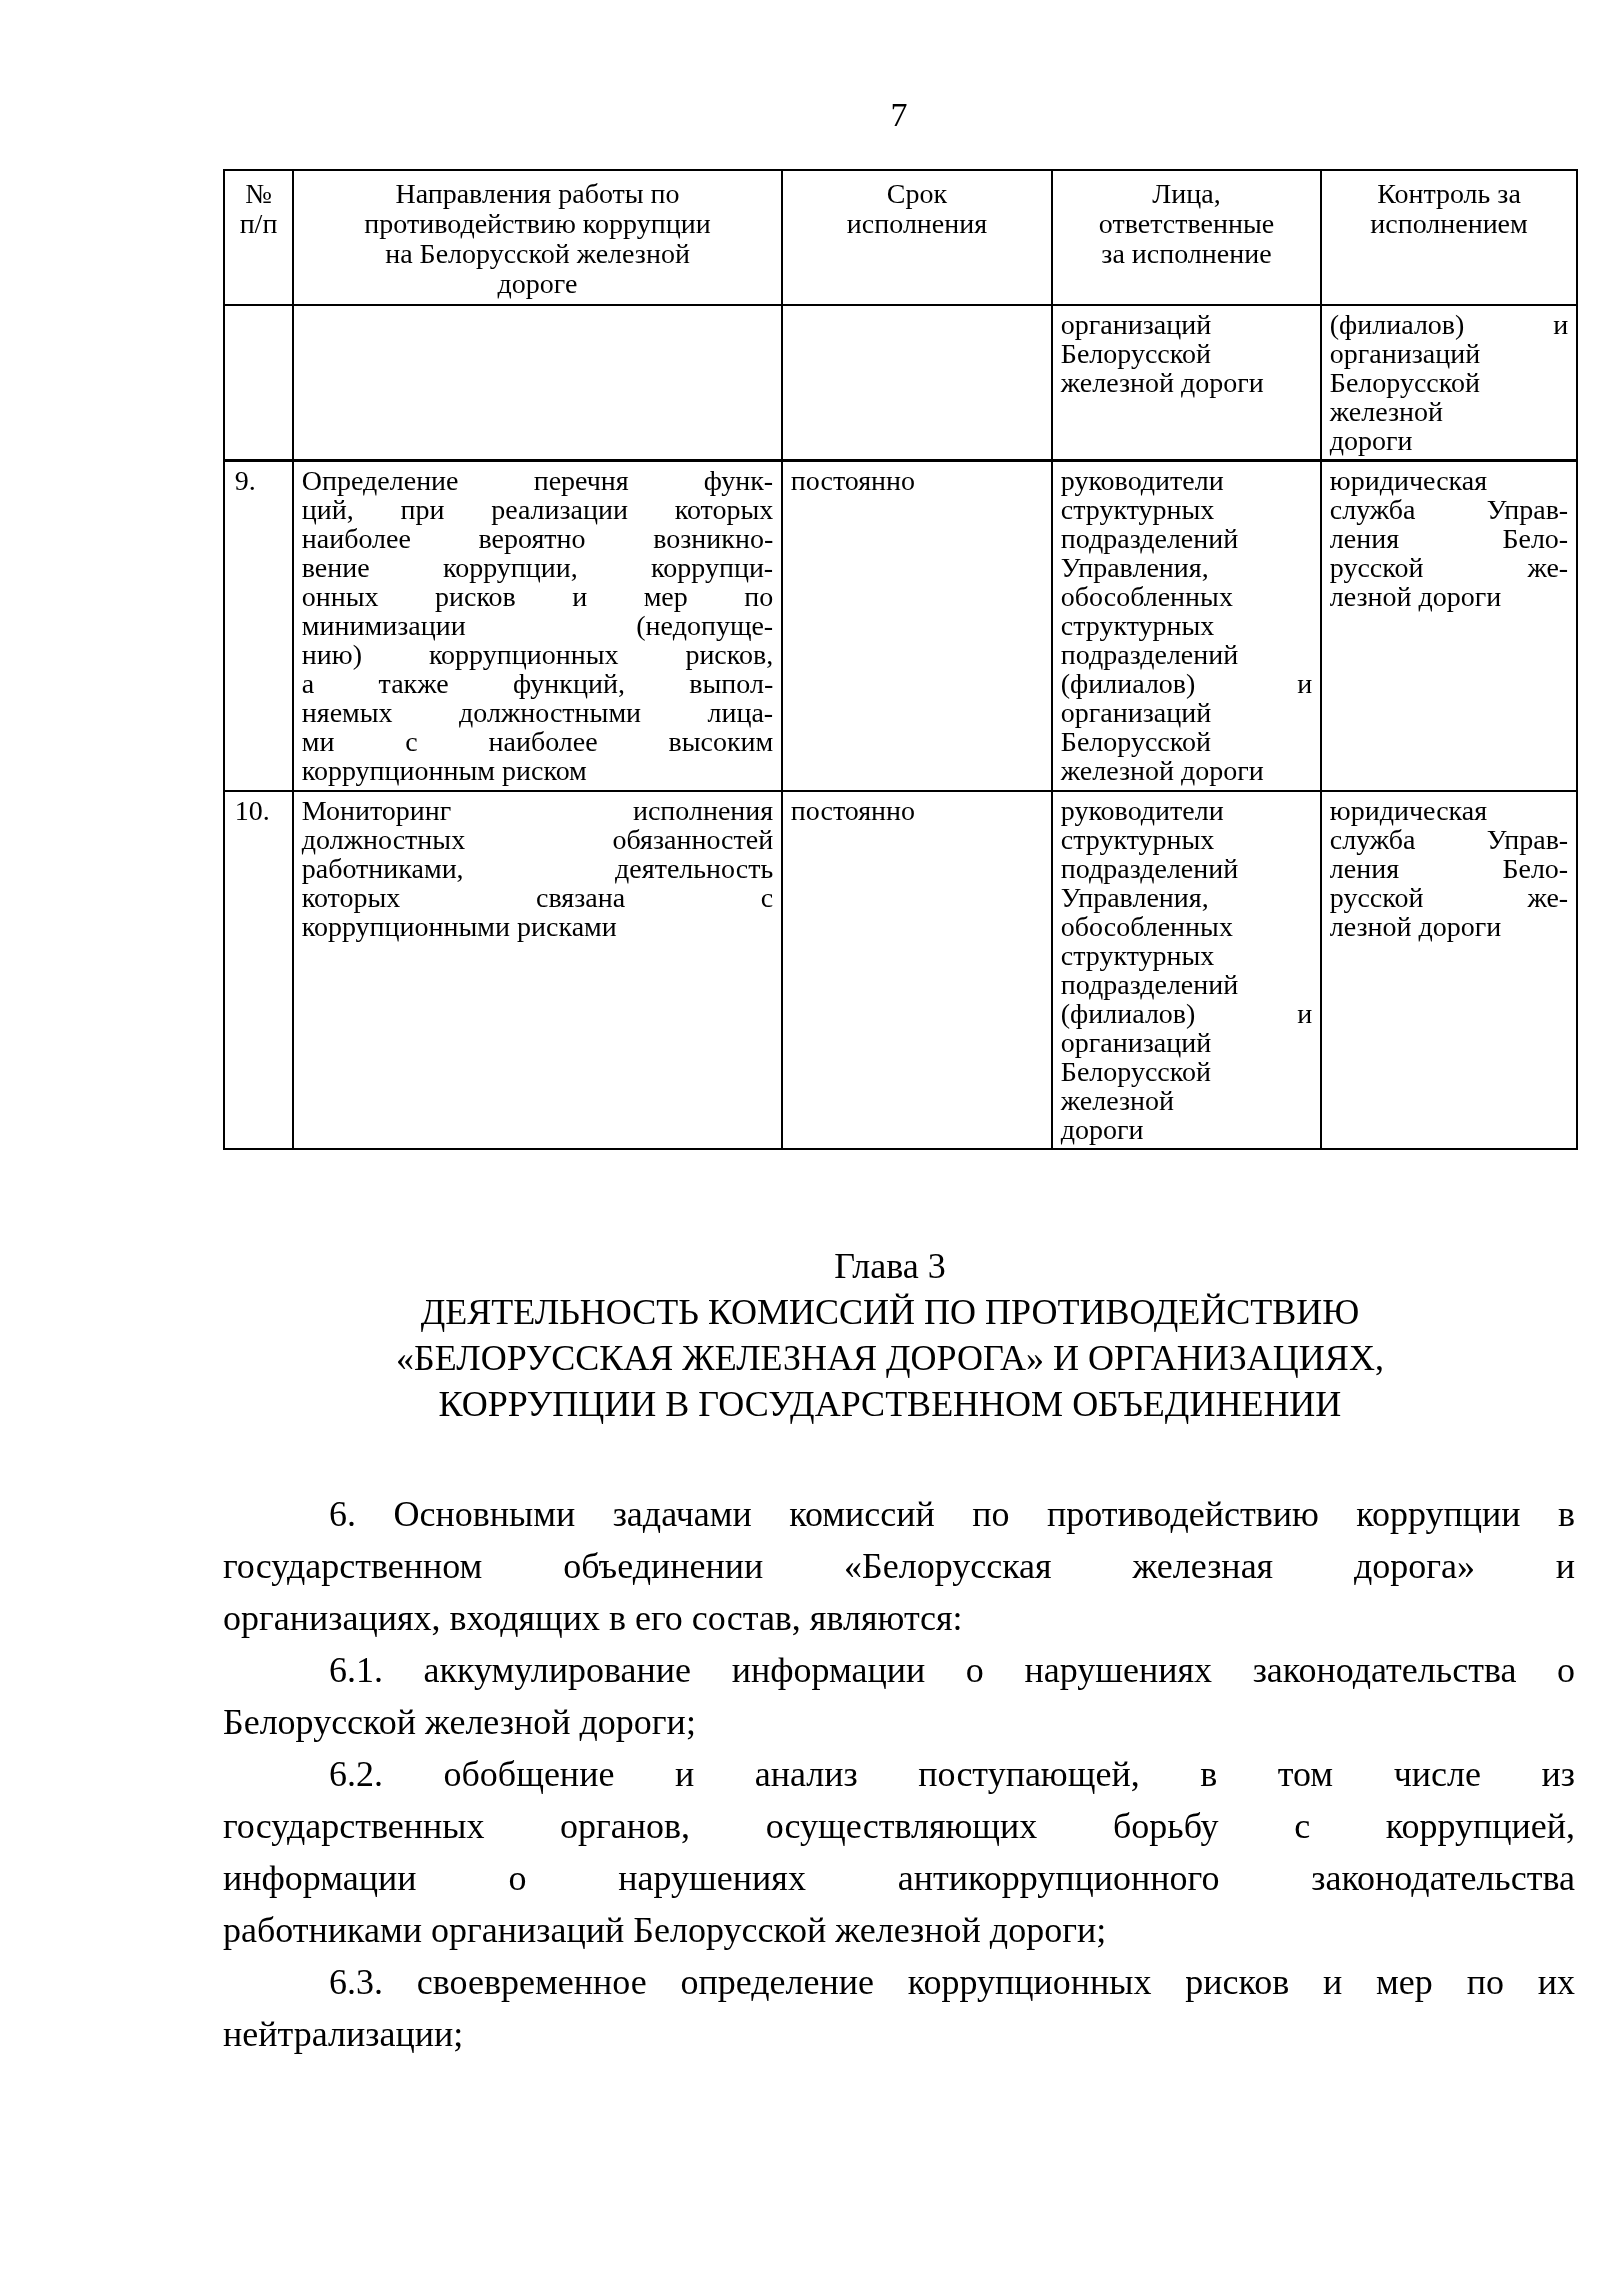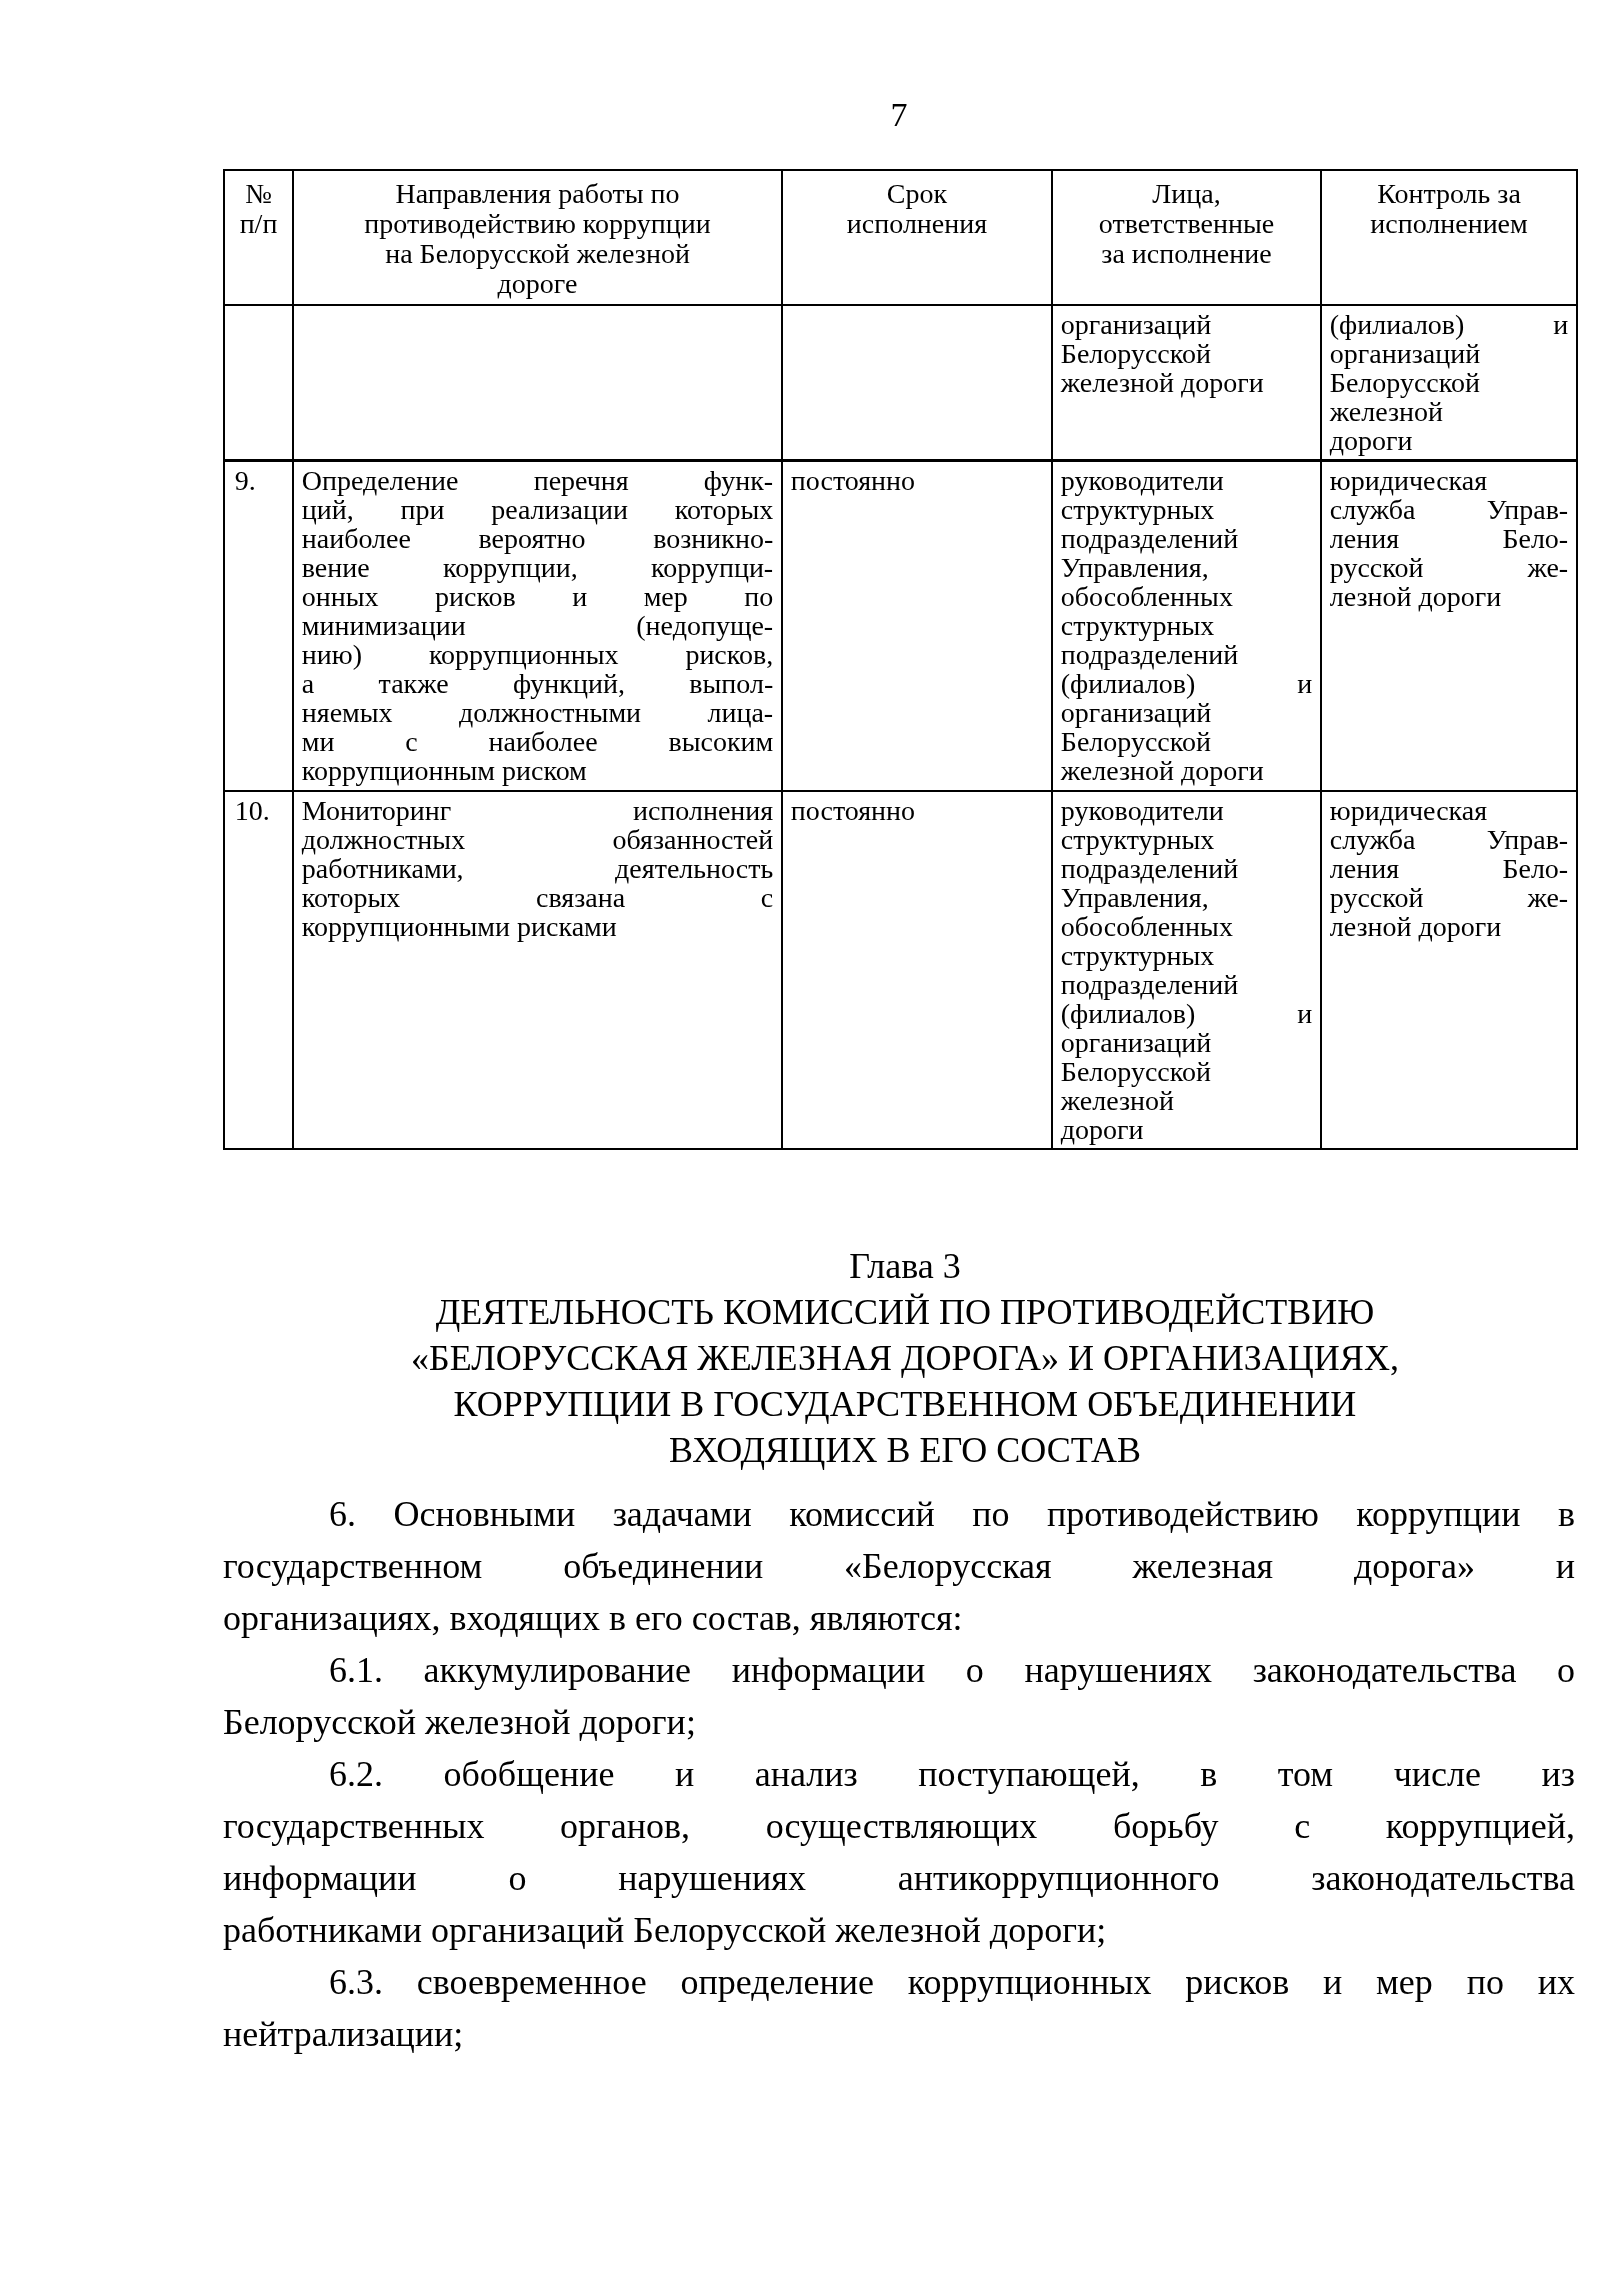--- a/index.html
+++ b/index.html
@@ -52,21 +52,21 @@
   table.plan-table td.num-cell { padding-left: 9.8px; text-align: left; }
   tr.header-row    { height: 135px; }
   tr.row-cont      { height: 155px; }
   tr.row-cont td   { border-bottom: 3.9px solid #000; }
   tr.row-9         { height: 331px; }
   tr.row-10        { height: 353px; }
 
   
   .chapter {
     position: absolute;
-    top: 1243px; left: 229px; width: 1352px;
+    top: 1243px; left: 214px; width: 1352px;
     font-size: 36px;
     line-height: 46px;
     text-align: center;
     font-family: Liberation Serif, serif;
   }
 
   
   .body-text {
     position: absolute;
     top: 1488px; left: 223px; width: 1352px;
@@ -209,21 +209,20 @@
       </tbody>
     </table>
   </div>
 
   <div class="chapter">
     <div>Глава 3</div>
     <div class="ctr">
         <div class="ln">ДЕЯТЕЛЬНОСТЬ КОМИССИЙ ПО ПРОТИВОДЕЙСТВИЮ</div>
         <div class="ln">«БЕЛОРУССКАЯ ЖЕЛЕЗНАЯ ДОРОГА» И ОРГАНИЗАЦИЯХ,</div>
         <div class="ln">КОРРУПЦИИ В ГОСУДАРСТВЕННОМ ОБЪЕДИНЕНИИ</div>
-        <div class="ln">ВХОДЯЩИХ В ЕГО СОСТАВ</div>
       </div>
   </div>
 
   <div class="body-text">
     <div class="para jus">
         <div class="ln">6. Основными задачами комиссий по противодействию коррупции в</div>
         <div class="ln">государственном объединении «Белорусская железная дорога» и</div>
         <div class="ln">организациях, входящих в его состав, являются:</div>
       </div>
     <div class="para jus">

